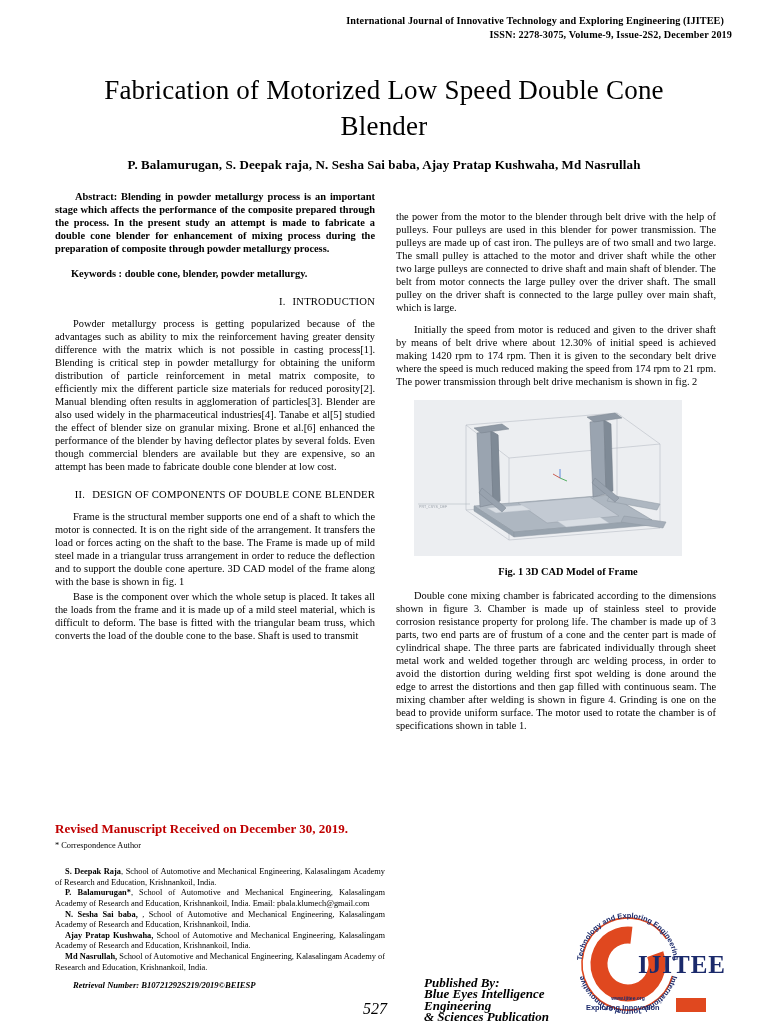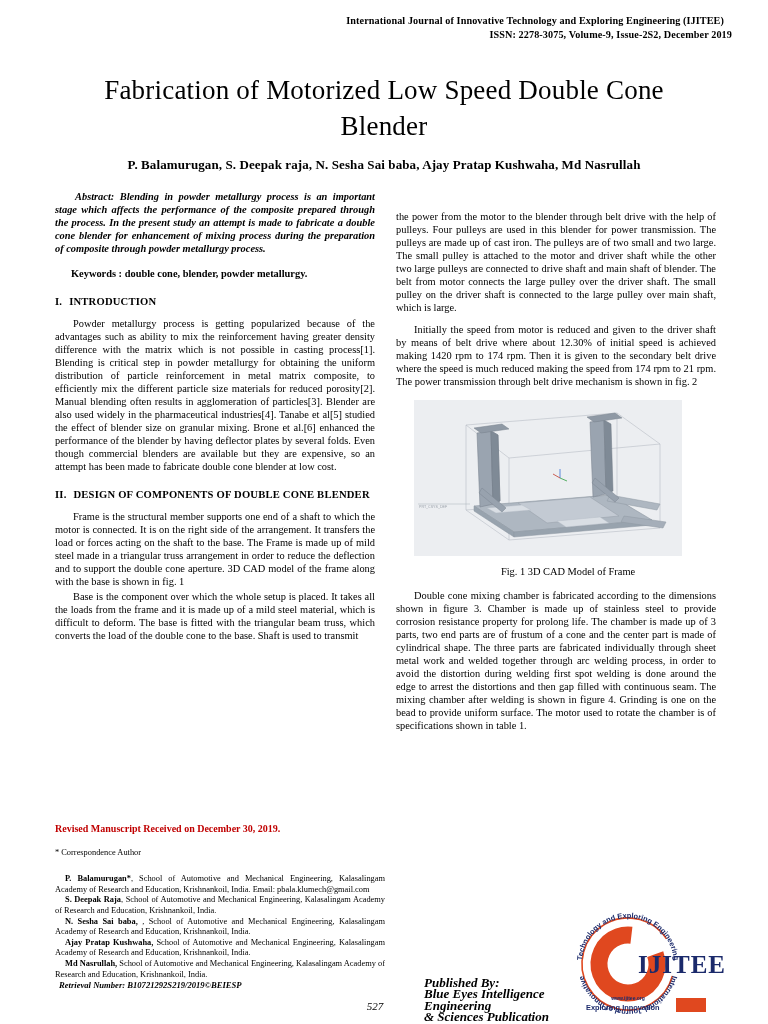--- a/index.html
+++ b/index.html
@@ -68,98 +68,97 @@
   .col-left  { left: 55px; }
   .col-right { left: 396px; margin-top: 20px; }
 
   p { margin: 0; }
   .para {
     text-indent: 18px;
     text-align: justify;
     margin-bottom: 2px;
   }
   .abstract {
-    font-style: italic;
     font-weight: bold;
     text-indent: 20px;
     text-align: justify;
   }
   .keywords {
     font-weight: bold;
     text-indent: 16px;
     margin-top: 12px;
   }
   .sec-head {
-    text-align: left;
-    font-weight: bold;
+    text-align: right;
+    font-weight: normal;
     font-size: 10.6px;
     margin: 15px 0 9px 0;
     letter-spacing: .2px;
   }
   .sec-head .numeral { margin-right: 7px; }
 
   
   .figure-wrap {
     margin-top: 12px;
     width: 268px;
     margin-left: 18px;
   }
   .cad-frame {
     width: 268px;
     height: 156px;
     background: #eceef1;
     display: block;
   }
   .fig-caption {
     text-align: center;
-    font-weight: normal;
+    font-weight: bold;
     font-size: 10.4px;
     margin-top: 9px;
     width: 300px;
     margin-left: 4px;
   }
 
   
   .footnote {
     position: absolute;
     left: 55px;
     top: 824px;
     width: 330px;
     font-size: 8.4px;
     line-height: 10.6px;
     text-align: justify;
   }
   .footnote .rev {
     color: #c00000;
     font-weight: bold;
-    font-size: 10px;
-    margin-bottom: 13px;
+    font-size: 13px;
+    margin-bottom: 6px;
   }
   .footnote .corr { margin-bottom: 16px; }
   .footnote .aff { text-indent: 10px; }
   .footnote .aff b { font-weight: bold; }
 
   
   .retrieval {
     position: absolute;
-    left: 59px;
+    left: 73px;
     top: 980px;
     width: 300px;
     font-size: 8.6px;
     line-height: 11.5px;
     font-style: italic;
     font-weight: bold;
   }
   .page-number {
     position: absolute;
     left: 355px;
     top: 1000px;
     width: 40px;
     text-align: center;
-    font-size: 11px;
+    font-size: 16px;
     font-style: italic;
   }
   .published-by {
     position: absolute;
     left: 424px;
     top: 977px;
     width: 180px;
     font-size: 13px;
     line-height: 11.4px;
     font-style: italic;
@@ -274,24 +273,24 @@
     </div>
 
     <p class="para" style="margin-top:11px;">Double cone mixing chamber is fabricated according to the dimensions shown in figure 3. Chamber is made up of stainless steel to provide corrosion resistance property for prolong life. The chamber is made up of 3 parts, two end parts are of frustum of a cone and the center part is made of cylindrical shape. The three parts are fabricated individually through sheet metal work and welded together through arc welding process, in order to avoid the distortion during welding first spot welding is done around the edge to arrest the distortions and then gap filled with continuous seam. The mixing chamber after welding is shown in figure 4. Grinding is one on the bead to provide uniform surface. The motor used to rotate the chamber is of specifications shown in table 1.</p>
   </div>
 
   <div class="footnote">
     <div class="rev">Revised Manuscript Received on December 30, 2019.</div>
     <div class="corr">* Correspondence Author</div>
 
     <div class="aff">
+      <b>S. Deepak Raja</b><span>, School of Automotive and Mechanical Engineering, Kalasalingam Academy of Research and Education, Krishnankoil, India.</span>
+    </div>
+    <div class="aff">
       <b>P. Balamurugan*</b><span>, School of Automotive and Mechanical Engineering, Kalasalingam Academy of Research and Education, Krishnankoil, India. Email: pbala.klumech@gmail.com</span>
-    </div>
-    <div class="aff">
-      <b>S. Deepak Raja</b><span>, School of Automotive and Mechanical Engineering, Kalasalingam Academy of Research and Education, Krishnankoil, India.</span>
     </div>
     <div class="aff">
       <b>N. Sesha Sai baba,</b><span> , School of Automotive and Mechanical Engineering, Kalasalingam Academy of Research and Education, Krishnankoil, India.</span>
     </div>
     <div class="aff">
       <b>Ajay Pratap Kushwaha,</b><span> School of Automotive and Mechanical Engineering, Kalasalingam Academy of Research and Education, Krishnankoil, India.</span>
     </div>
     <div class="aff">
       <b>Md Nasrullah,</b><span> School of Automotive and Mechanical Engineering, Kalasalingam Academy of Research and Education, Krishnankoil, India.</span>
     </div>

